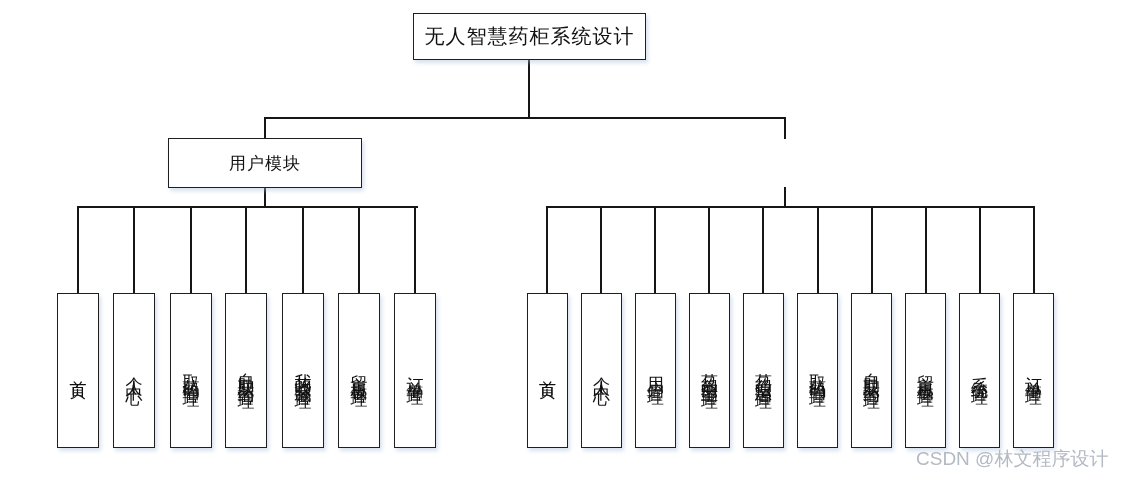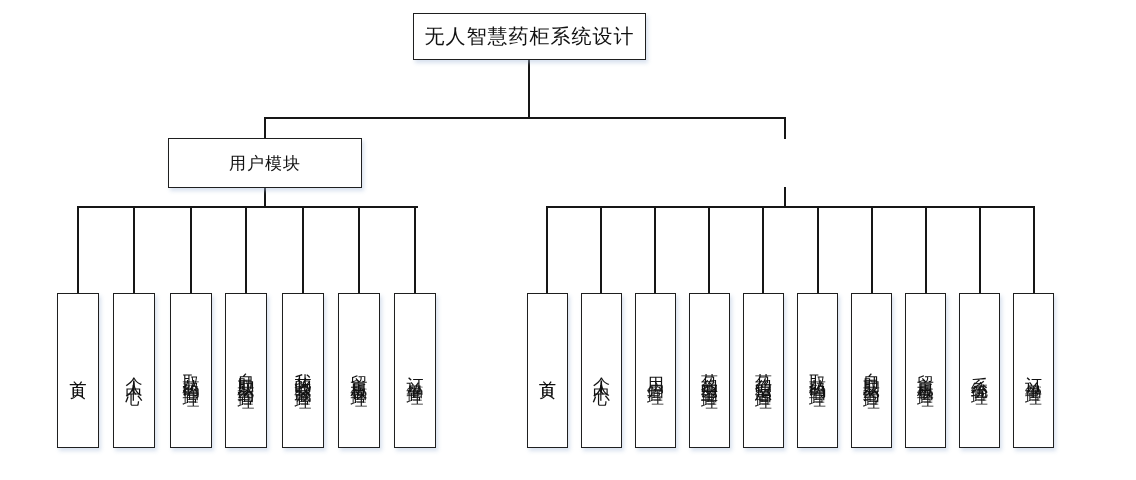--- a/index.html
+++ b/index.html
@@ -137,14 +137,15 @@
   <div class="box leaf" style="left:905px; top:293px; width:41px; height:155px;">
     <span class="vtext">留言板管理</span>
   </div>
   <div class="box leaf" style="left:959px; top:293px; width:41px; height:155px;">
     <span class="vtext">系统管理</span>
   </div>
   <div class="box leaf" style="left:1013px; top:293px; width:41px; height:155px;">
     <span class="vtext">订单管理</span>
   </div>
 
+  <div class="watermark">CSDN @林文程序设计</div>
 
 </div>
 
 </body></html>

